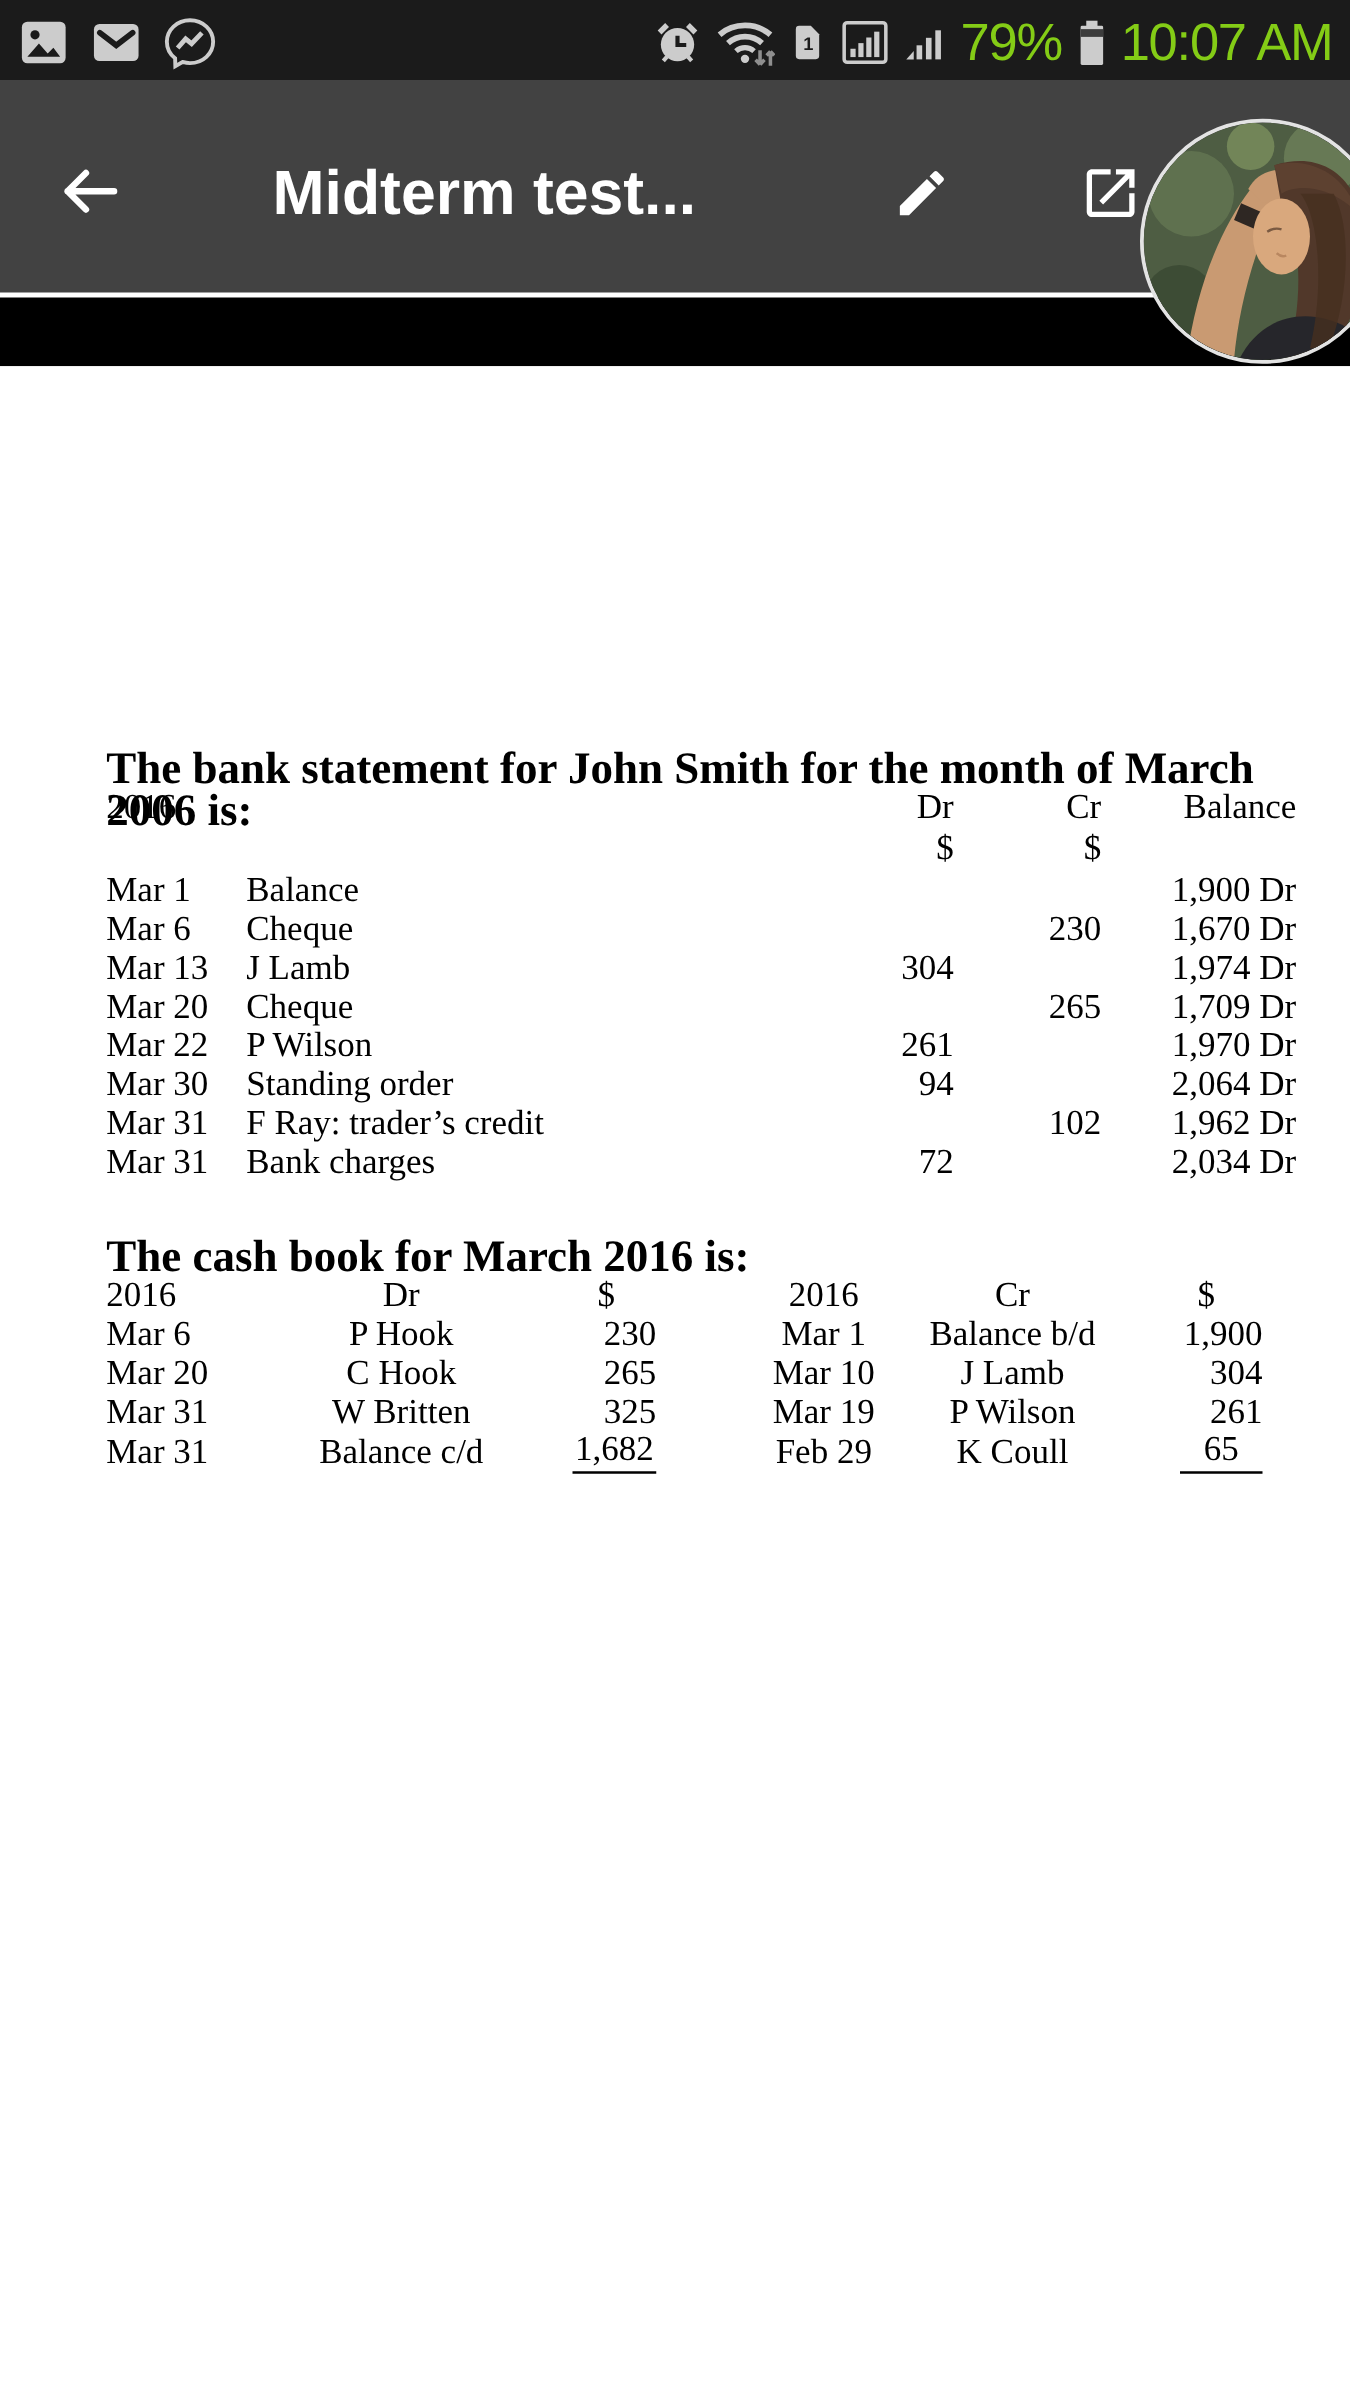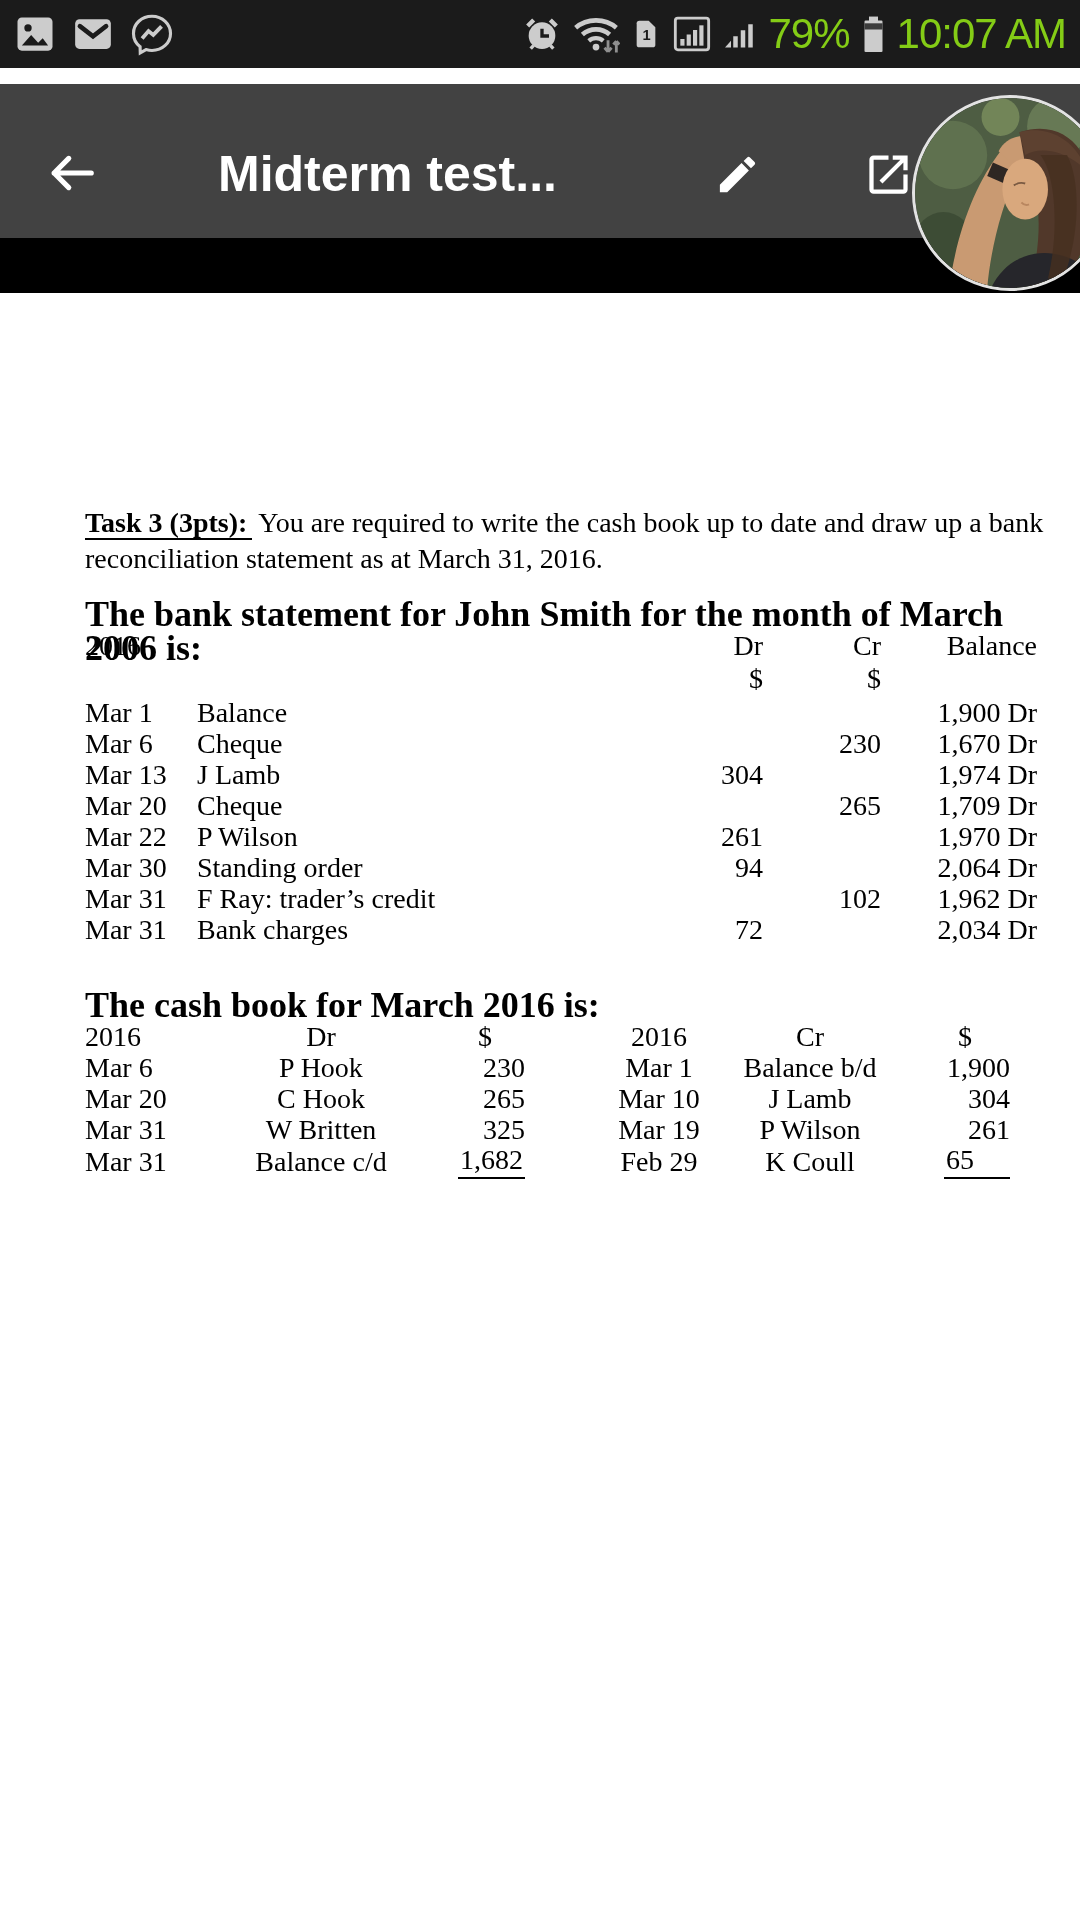--- a/index.html
+++ b/index.html
@@ -14,21 +14,21 @@
     background:#1b1b1b; display:flex; align-items:center;
     justify-content:space-between; padding:0 14px; box-sizing:border-box;
   }
   .sb-left { display:flex; align-items:center; gap:16px; }
   .sb-right { display:flex; align-items:center; gap:10px; }
   .sb-text { font-size:42px; letter-spacing:-1px; color:#84cc16; line-height:68px; }
   .sb-icon { display:block; }
 
   
   .app-bar {
-    position:absolute; top:84px; left:0; width:1080px; height:170px;
+    position:absolute; top:64px; left:0; width:1080px; height:170px;
     background:#424242;
   }
   .icon-btn { position:absolute; background:transparent; border:none; padding:0; margin:0; cursor:pointer; }
   .back-btn { left:44px; top:62px; }
   .app-title {
     position:absolute; left:218px; top:62px; width:420px;
     font-size:50px; font-weight:bold; color:#ffffff; line-height:56px;
     white-space:nowrap; overflow:hidden;
   }
   .edit-btn { left:714px; top:67px; }
@@ -64,21 +64,21 @@
     position:absolute; left:85px; border-collapse:collapse; table-layout:fixed;
     font-size:28px;
   }
   .bank-table { top:337px; width:952px; }
   .cash-table { top:728px; width:925px; }
   .doc-table td { padding:0; height:31px; vertical-align:middle; line-height:30px; white-space:nowrap; }
   .doc-table tr.h36 td { height:36px; }
   .doc-table tr.h38 td { height:38px; }
   .tl { text-align:left; } .tc { text-align:center; } .tr { text-align:right; }
 
-  .u1 { display:inline-block; min-width:62px; text-align:left;
+  .u1 { display:inline-block; min-width:62px; text-align:center;
         border-bottom:2px solid #000; padding:0 2px 2px 2px; }
   .u2 { display:inline-block; min-width:64px; text-align:center;
         border-bottom:7px double #000; padding:0 2px 3px 2px; }
 </style>
 </head>
 <body>
 
 <div class="page">
 
   <div class="status-bar">
@@ -182,25 +182,20 @@
         <path d="M52 46q3-2 6-1" stroke="#7a5a42" stroke-width="1" fill="none"></path>
         <path d="M56 55q2 2 4 1" stroke="#b98760" stroke-width="1" fill="none"></path>
         <path d="M40 100c10-20 30-22 45-14l3 14z" fill="#26262b"></path>
         <path d="M66 30c8 10 10 40 4 65h8c8-20 10-50 2-65z" fill="#46301f" opacity="0.8"></path>
       </g>
     </svg>
   </div>
 
   <div class="doc">
 
-    <p class="task-para">
-      <span class="task-label">Task 3 (3pts):</span>
-      <span> You are required to write the cash book up to date and draw up a bank</span><br>
-      <span>reconciliation statement as at March 31, 2016.</span>
-    </p>
 
     <h3 class="doc-heading bank-heading">The bank statement for John Smith for the month of March 2006 is:</h3>
 
     <table class="doc-table bank-table">
       <colgroup>
           <col style="width:112px">
           <col style="width:363px">
           <col style="width:203px">
           <col style="width:118px">
           <col style="width:156px">

